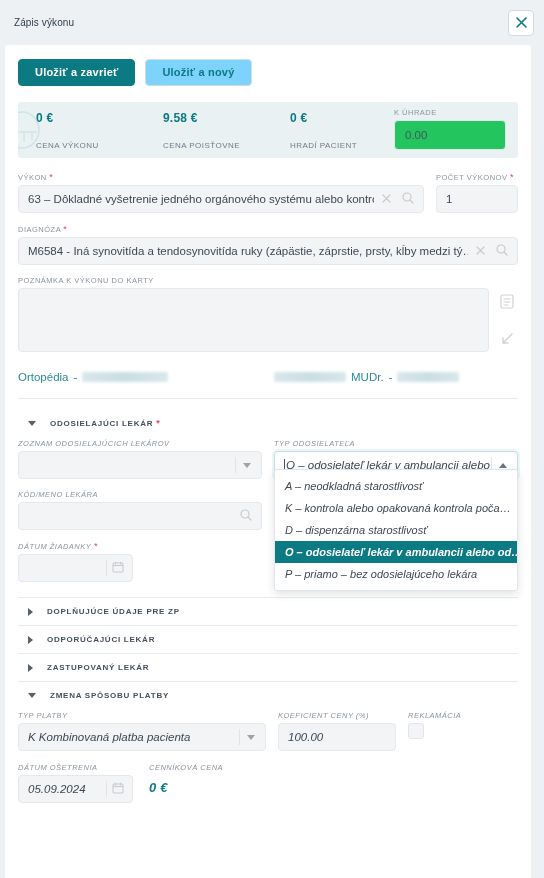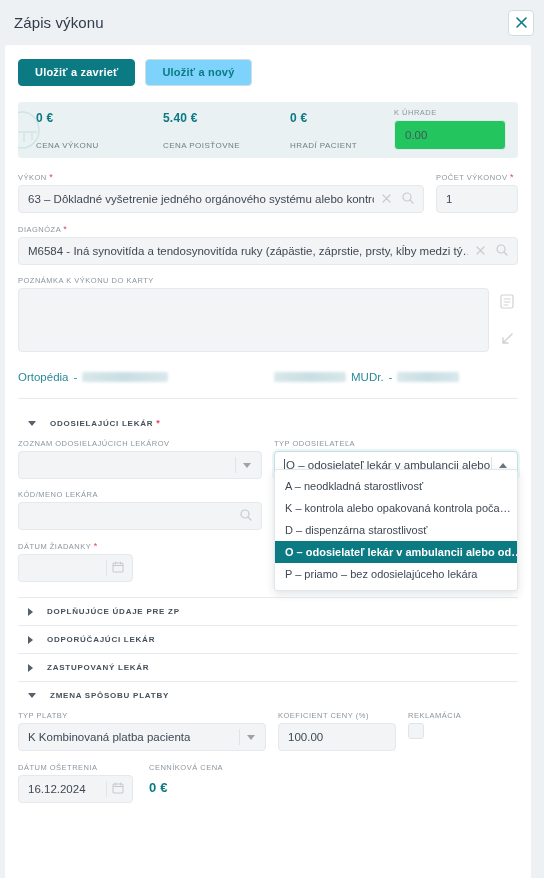--- a/index.html
+++ b/index.html
@@ -20,21 +20,21 @@
 
   
   .modal-header {
     height: 45px;
     display: flex;
     align-items: center;
     padding: 0 10px 0 14px;
     background: #eef1f4;
   }
   .modal-title {
-    font-size: 15px;
+    font-size: 10px;
     color: #303c4b;
     letter-spacing: .1px;
     flex: 1;
   }
   .close-btn {
     width: 26px; height: 26px;
     border: 1px solid #cfdde1;
     border-radius: 4px;
     background: #ffffff;
     display: flex; align-items: center; justify-content: center;
@@ -193,21 +193,21 @@
     font-weight: bold;
     letter-spacing: .75px;
     color: #45505c;
     text-transform: uppercase;
   }
   .caret { width: 0; height: 0; }
   .caret-down { border-left: 4px solid transparent; border-right: 4px solid transparent; border-top: 5px solid #56606b; }
   .caret-right { border-top: 4px solid transparent; border-bottom: 4px solid transparent; border-left: 5px solid #56606b; }
   .acc-sep { border-top: 1px solid #e8ebee; }
 
-  .acc-body { padding: 2px 0 4px; }
+  .acc-body { padding: 2px 0 4px; font-style: italic; }
 
   
   .sel {
     position: relative;
     height: 28px;
     background: #f3f4f6;
     border: 1px solid #e5e8ec;
     border-radius: 4px;
     display: flex;
     align-items: center;
@@ -310,21 +310,21 @@
           <path d="M20 22 V32" stroke="#bcd9dd" stroke-width="1.4"></path>
           <path d="M28 22 V30" stroke="#bcd9dd" stroke-width="1.4"></path>
         </svg>
       </span>
 
       <div class="sum-item">
         <div class="sum-val">0 €</div>
         <div class="sum-lbl">CENA VÝKONU</div>
       </div>
       <div class="sum-item">
-        <div class="sum-val">5.40 €</div>
+        <div class="sum-val">9.58 €</div>
         <div class="sum-lbl">CENA POISŤOVNE</div>
       </div>
       <div class="sum-item wide">
         <div class="sum-val">0 €</div>
         <div class="sum-lbl">HRADÍ PACIENT</div>
       </div>
 
       <div class="uhrade-wrap">
         <div class="uhrade-lbl">K ÚHRADE</div>
         <input class="uhrade-input" value="0.00" style="">
@@ -534,21 +534,21 @@
         <div class="pay-rek">
           <label class="fld-lbl">REKLAMÁCIA</label>
           <div class="chk"></div>
         </div>
       </div>
 
       <div class="date-row">
         <div class="date-fld">
           <label class="fld-lbl">DÁTUM OŠETRENIA</label>
           <div class="date-inp">
-            <span class="val">16.12.2024</span>
+            <span class="val">05.09.2024</span>
             <span class="cal-box">
               <span class="ic">
                 <svg width="12" height="12" viewBox="0 0 12 12">
                     <rect x="1" y="2" width="10" height="9" rx="1" fill="none" stroke="#8b949d" stroke-width="1.1"></rect>
                     <path d="M1 4.5 H11" stroke="#8b949d" stroke-width="1.1"></path>
                     <path d="M3.5 1 V3 M8.5 1 V3" stroke="#8b949d" stroke-width="1.1" stroke-linecap="round"></path>
                   </svg>
               </span>
             </span>
           </div>

